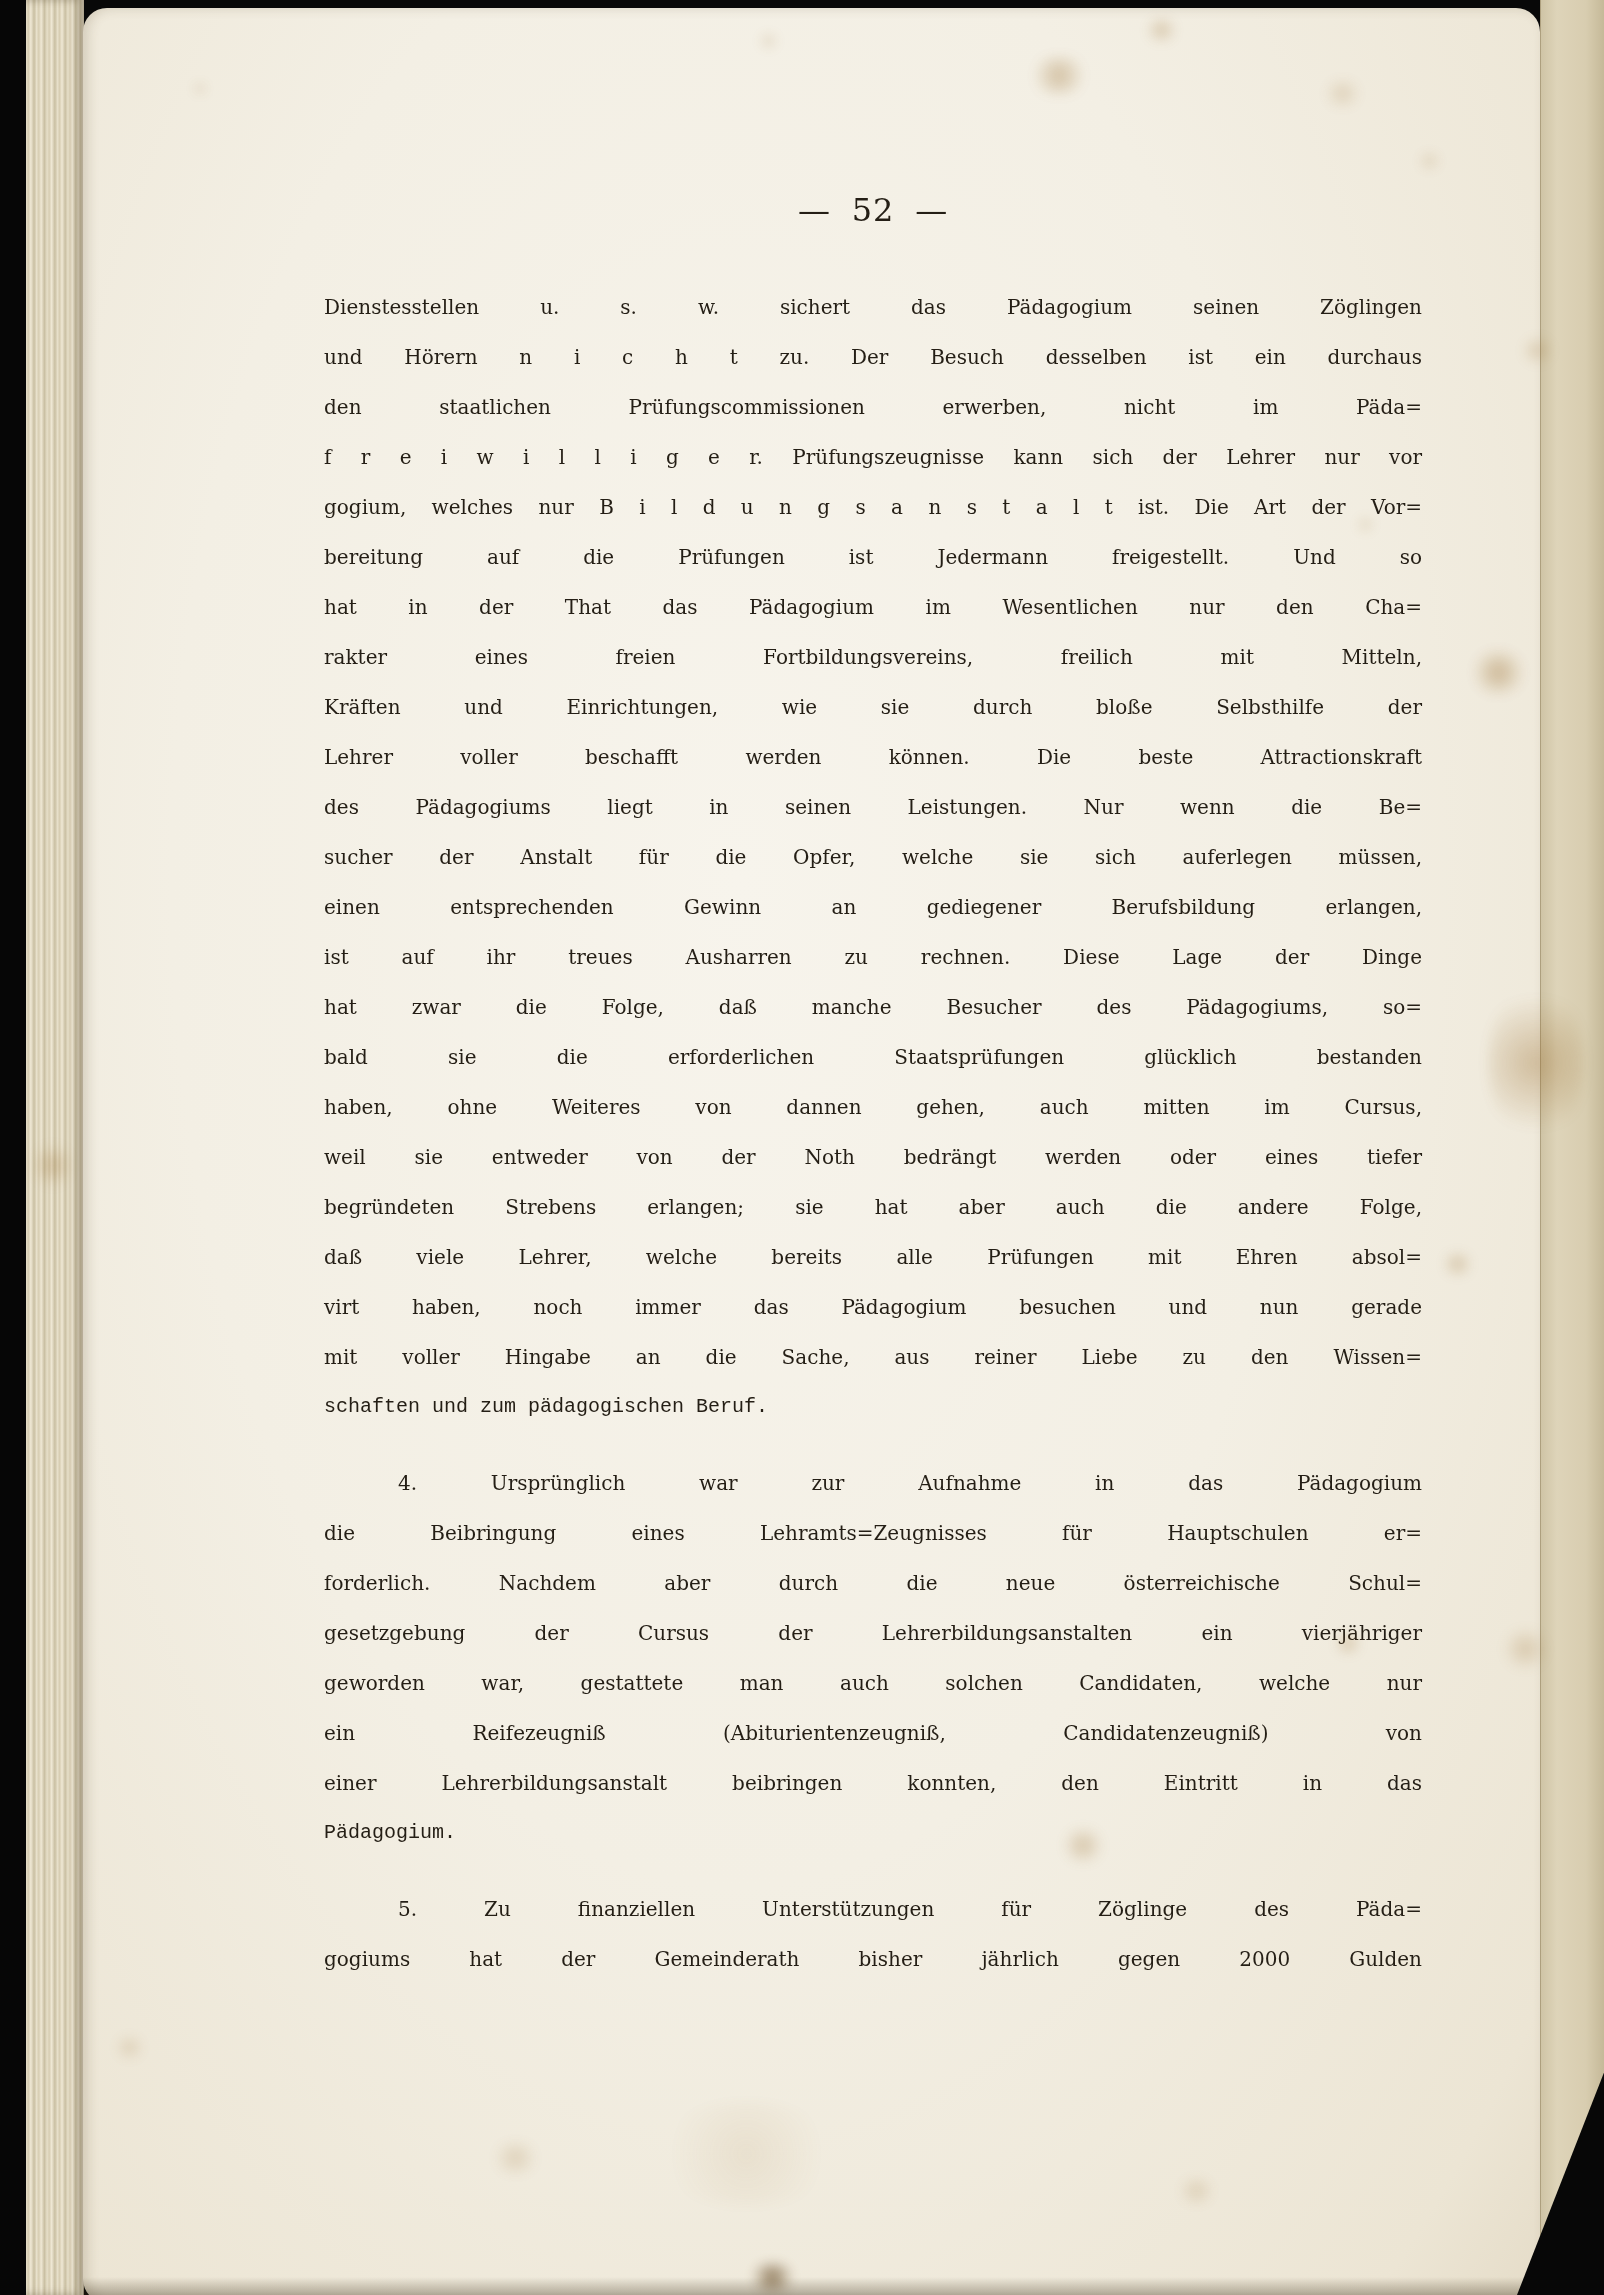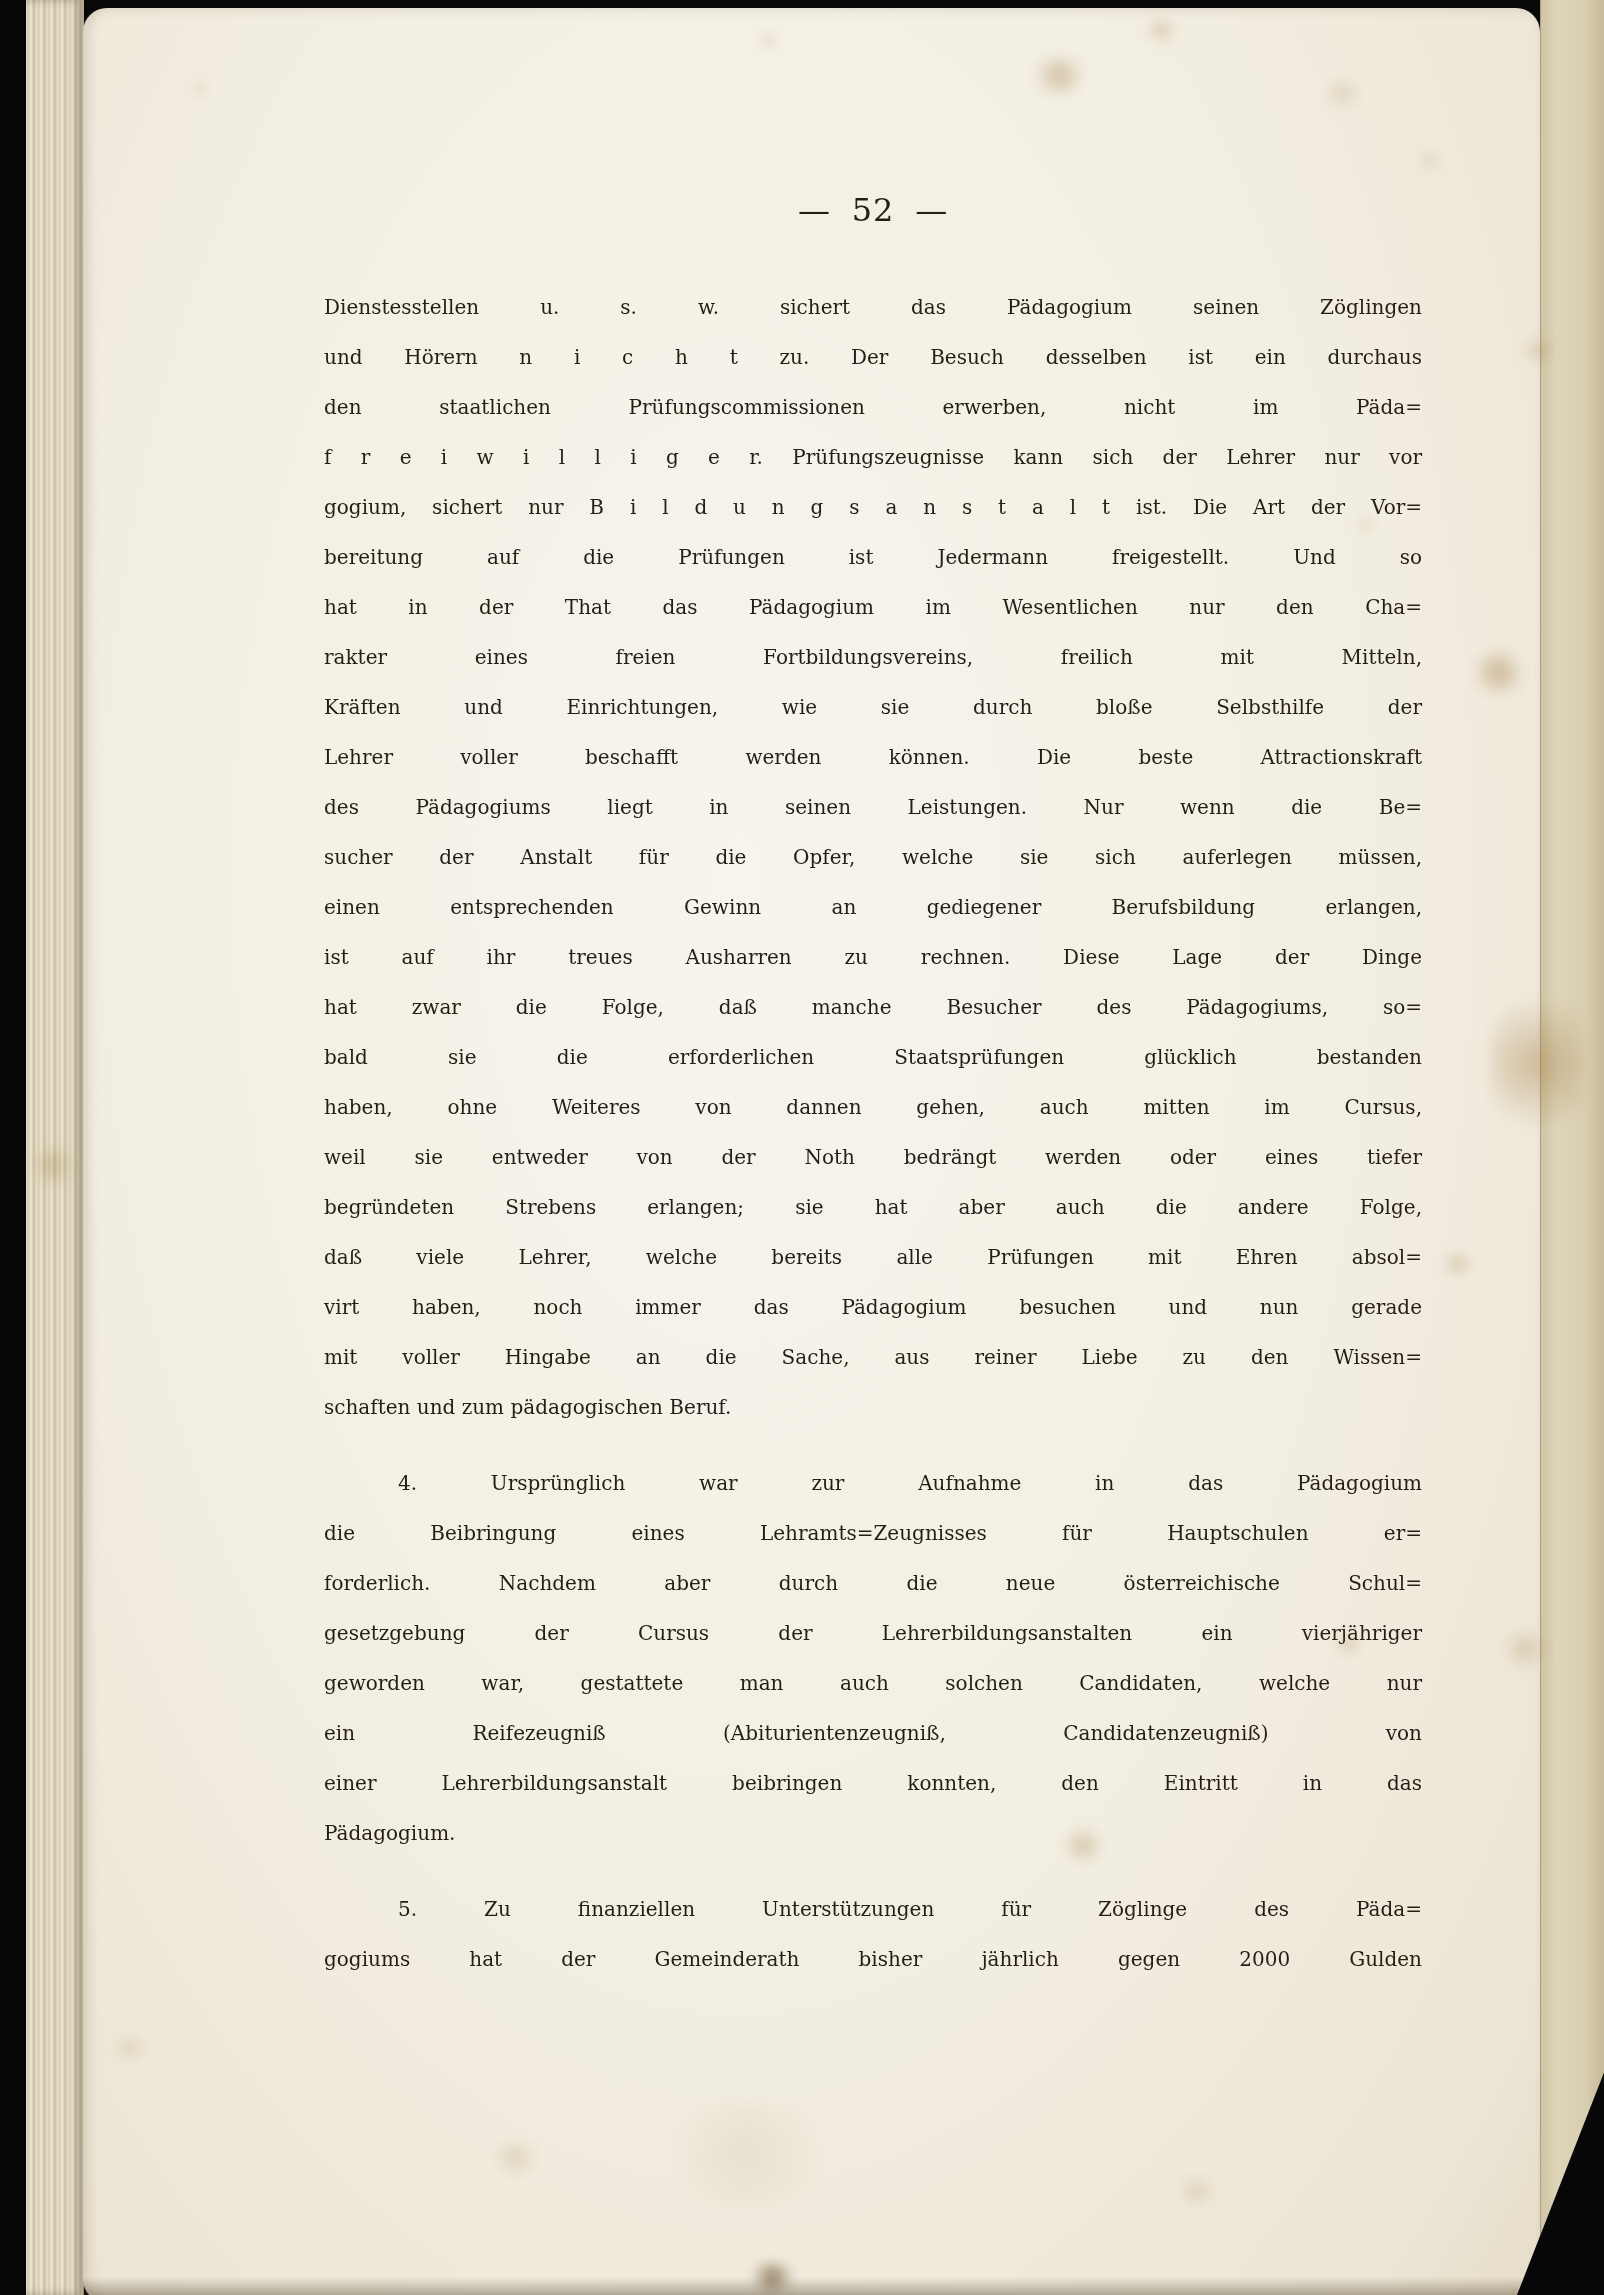--- a/index.html
+++ b/index.html
@@ -85,21 +85,21 @@
   }
   .paragraph { margin: 0; }
   .paragraph + .paragraph { margin-top: 26px; }
   .line {
     text-align: justify;
     text-align-last: justify;
     -moz-text-align-last: justify;
     white-space: normal;
   }
   .line.first-line { padding-left: 74px; }
-  .line.line-end { text-align-last: left; -moz-text-align-last: left; }
+  .line.line-end { text-align-last: left; font-family: Liberation Mono, monospace; -moz-text-align-last: left; }
   
   .spot {
     position: absolute;
     border-radius: 50%;
     filter: blur(5.6px);
     pointer-events: none;
     background: radial-gradient(circle, rgba(150,105,40,0.5) 0%, rgba(150,105,40,0) 70%);
   }
   .spot-dark {
     background: radial-gradient(circle, rgba(92,62,22,0.75) 0%, rgba(92,62,22,0) 70%);
@@ -118,21 +118,21 @@
     <div class="page-header">
       <span class="dash">—</span><span class="num">52</span><span class="dash">—</span>
     </div>
 
     <div class="text-block">
         <div class="paragraph">
           <div class="line">Dienstesstellen u. s. w. sichert das Pädagogium seinen Zöglingen</div>
           <div class="line">und Hörern n i c h t zu. Der Besuch desselben ist ein durchaus</div>
           <div class="line">den staatlichen Prüfungscommissionen erwerben, nicht im Päda=</div>
           <div class="line">f r e i w i l l i g e r.  Prüfungszeugnisse kann sich der Lehrer nur vor</div>
-          <div class="line">gogium, sichert nur B i l d u n g s a n s t a l t ist.  Die Art der Vor=</div>
+          <div class="line">gogium, welches nur B i l d u n g s a n s t a l t ist.  Die Art der Vor=</div>
           <div class="line">bereitung auf die Prüfungen ist Jedermann freigestellt.  Und so</div>
           <div class="line">hat in der That das Pädagogium im Wesentlichen nur den Cha=</div>
           <div class="line">rakter eines freien Fortbildungsvereins, freilich mit Mitteln,</div>
           <div class="line">Kräften und Einrichtungen, wie sie durch bloße Selbsthilfe der</div>
           <div class="line">Lehrer voller beschafft werden können.  Die beste Attractionskraft</div>
           <div class="line">des Pädagogiums liegt in seinen Leistungen.  Nur wenn die Be=</div>
           <div class="line">sucher der Anstalt für die Opfer, welche sie sich auferlegen müssen,</div>
           <div class="line">einen entsprechenden Gewinn an gediegener Berufsbildung erlangen,</div>
           <div class="line">ist auf ihr treues Ausharren zu rechnen.  Diese Lage der Dinge</div>
           <div class="line">hat zwar die Folge, daß manche Besucher des Pädagogiums, so=</div>

